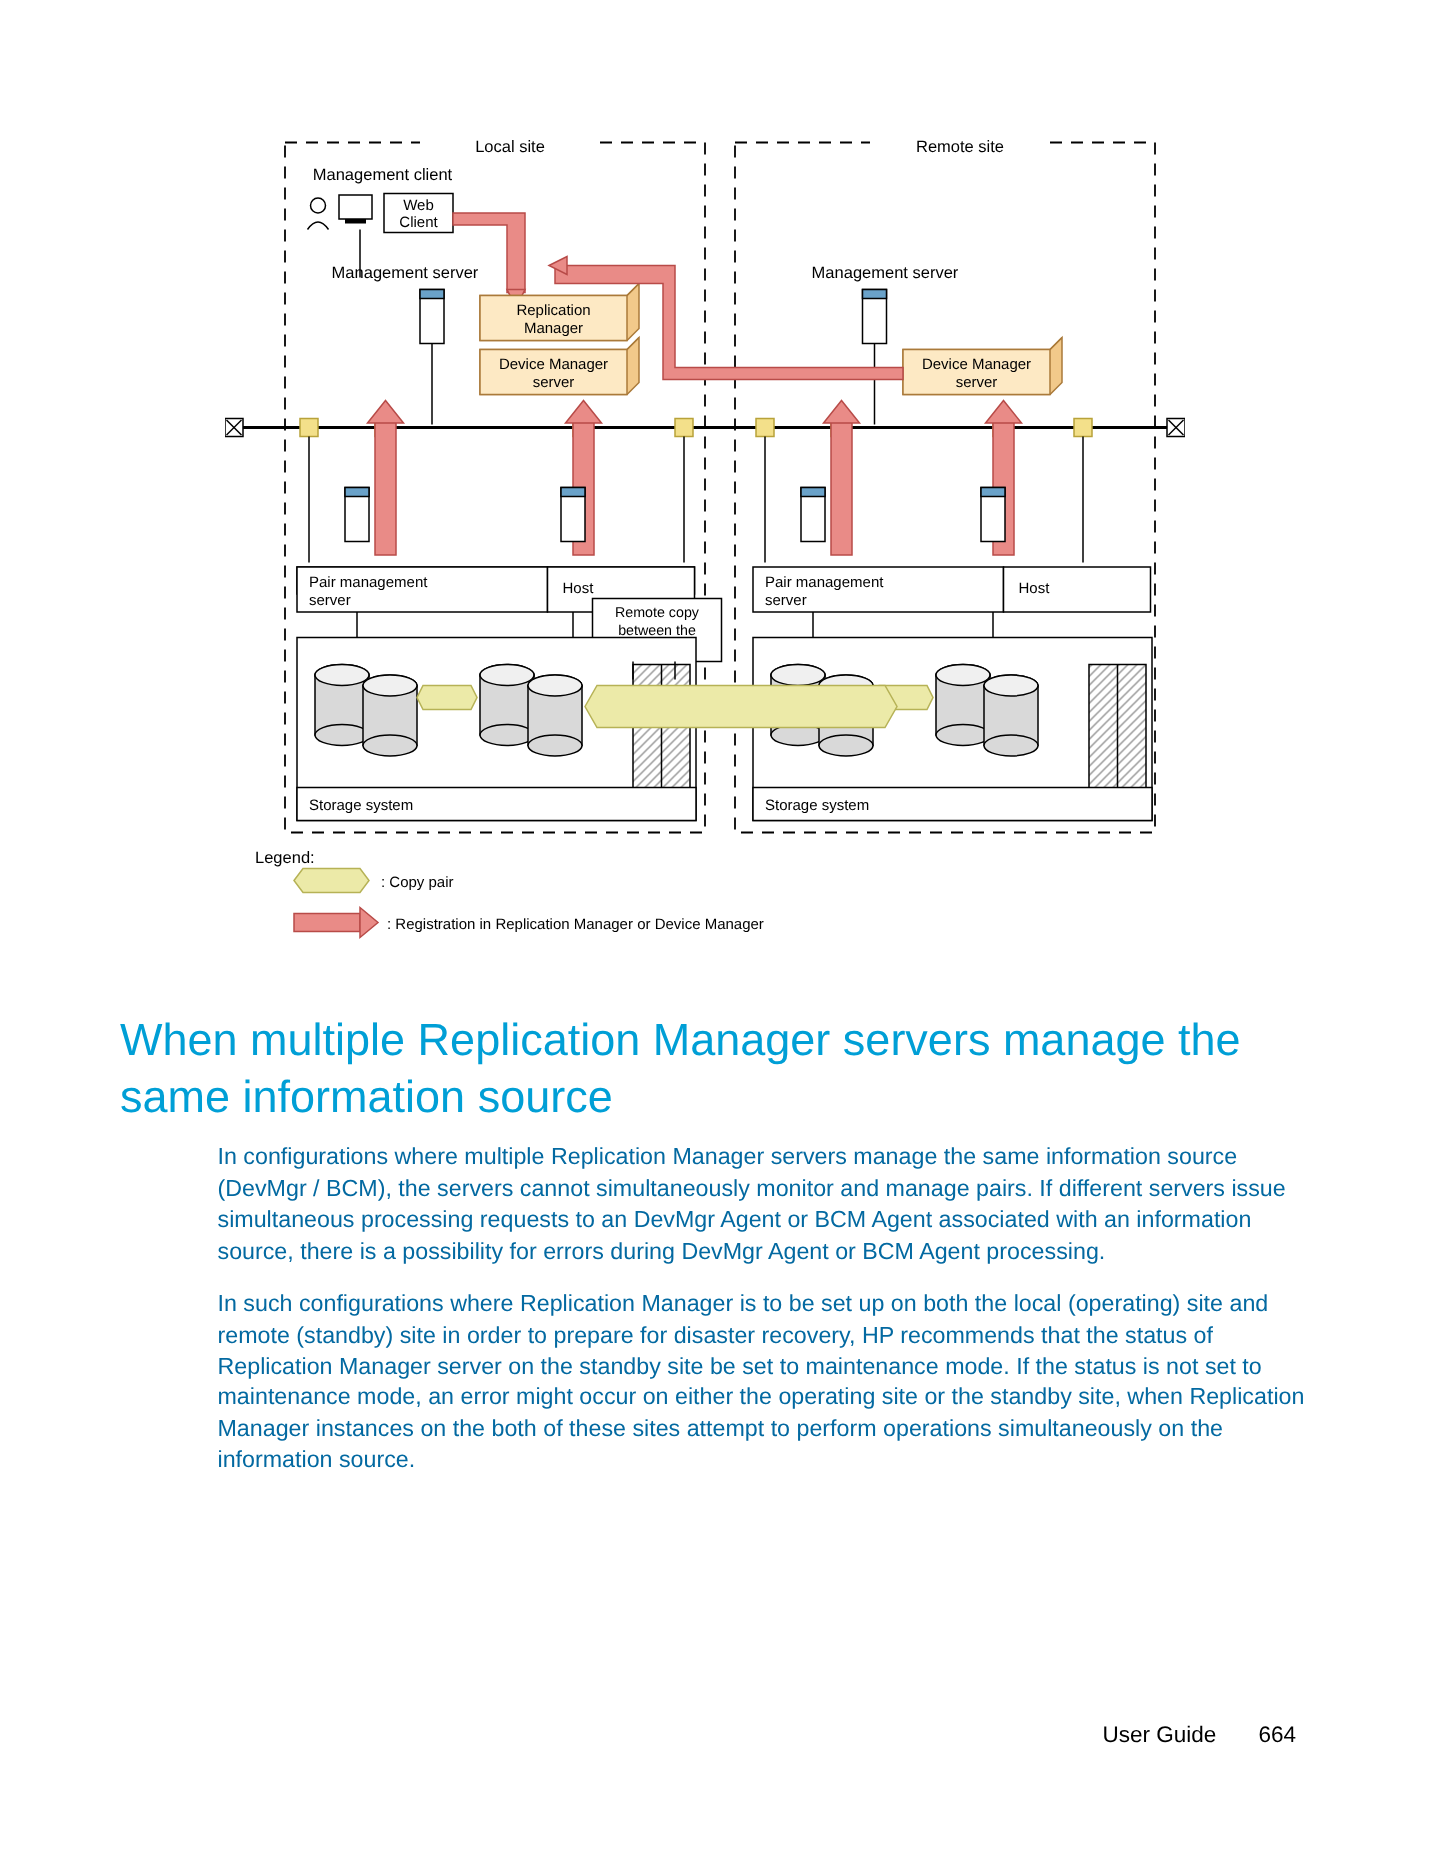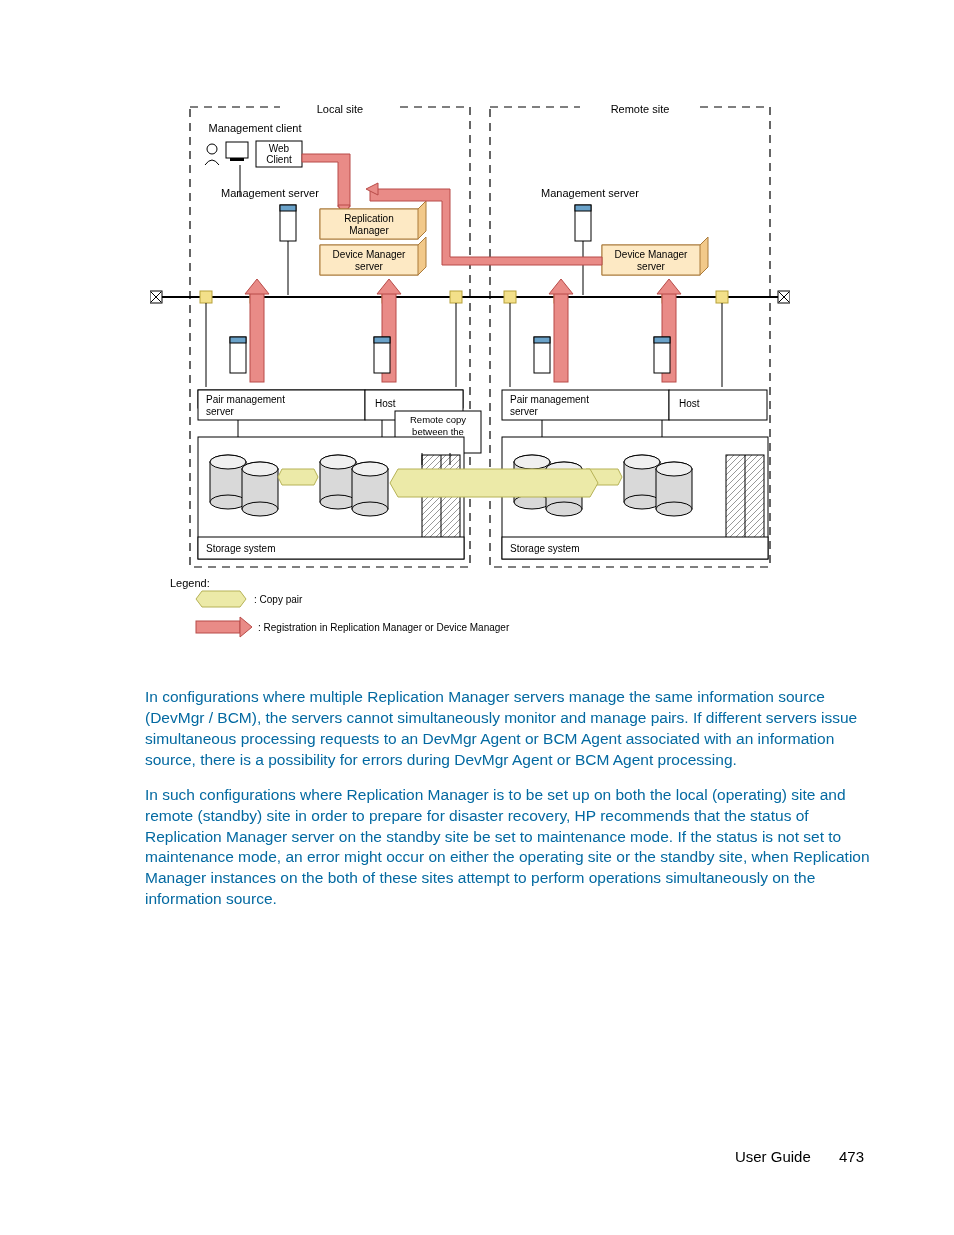--- a/index.html
+++ b/index.html
@@ -17,21 +17,21 @@
     box-sizing: border-box;
     padding: 80px 80px 0 80px;
   }
   .caption {
     color: #009fd6;
     font-size: 18px;
     line-height: 1.4;
     margin: 0 0 10px 0;
   }
   .diagram-wrap {
-    margin: 17px 70px 30px 70px;
+    margin: 5px 70px 30px 70px;
   }
   .section-heading {
     color: #009fd6;
     font-size: 30px;
     font-weight: 400;
     line-height: 1.25;
     margin: 26px 0 12px 0;
   }
   .body-para {
     font-size: 15.5px;
@@ -266,21 +266,22 @@
 
       <text x="20" y="490" font-size="11">Legend:</text>
       <polygon points="46,502 52,494 90,494 96,502 90,510 52,510" fill="#eceaa8" stroke="#b6b256"></polygon>
       <text x="104" y="506" font-size="10">: Copy pair</text>
       <rect x="46" y="524" width="44" height="12" fill="#e98b87" stroke="#b84b48"></rect>
       <polygon points="90,520 90,540 102,530" fill="#e98b87" stroke="#b84b48"></polygon>
       <text x="108" y="534" font-size="10">: Registration in Replication Manager or Device Manager</text>
     </svg>
   </div>
 
+  <h2 class="section-heading">When multiple Replication Manager servers manage the same information source</h2>
 
   <p class="body-para">In configurations where multiple Replication Manager servers manage the same information source (DevMgr / BCM), the servers cannot simultaneously monitor and manage pairs. If different servers issue simultaneous processing requests to an DevMgr Agent or BCM Agent associated with an information source, there is a possibility for errors during DevMgr Agent or BCM Agent processing.</p>
   <p class="body-para">In such configurations where Replication Manager is to be set up on both the local (operating) site and remote (standby) site in order to prepare for disaster recovery, HP recommends that the status of Replication Manager server on the standby site be set to maintenance mode. If the status is not set to maintenance mode, an error might occur on either the operating site or  the standby site, when Replication Manager instances on the both of these sites attempt to perform operations simultaneously on the information source.</p>
 
   <div class="footer">
     <span class="label">User Guide</span>
-    <span>473</span>
+    <span>664</span>
   </div>
 </div>
 
 </body></html>

